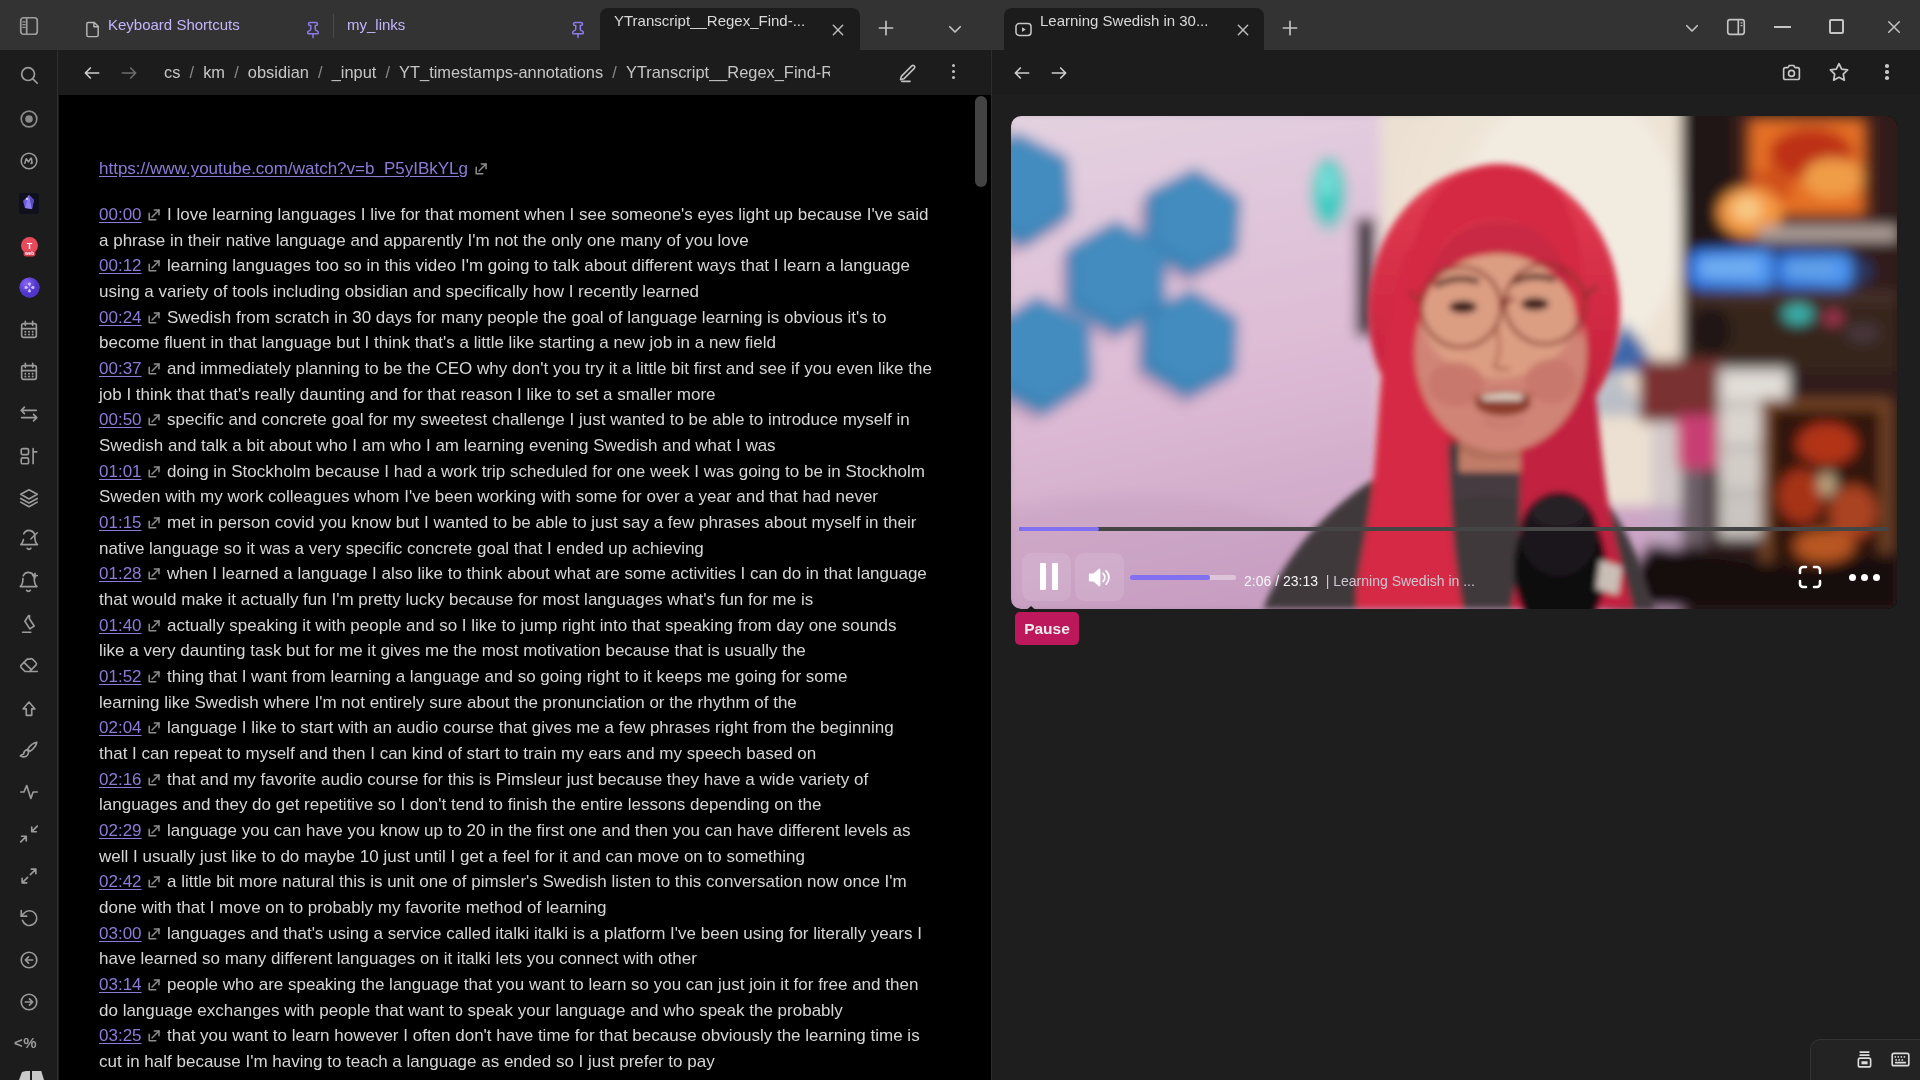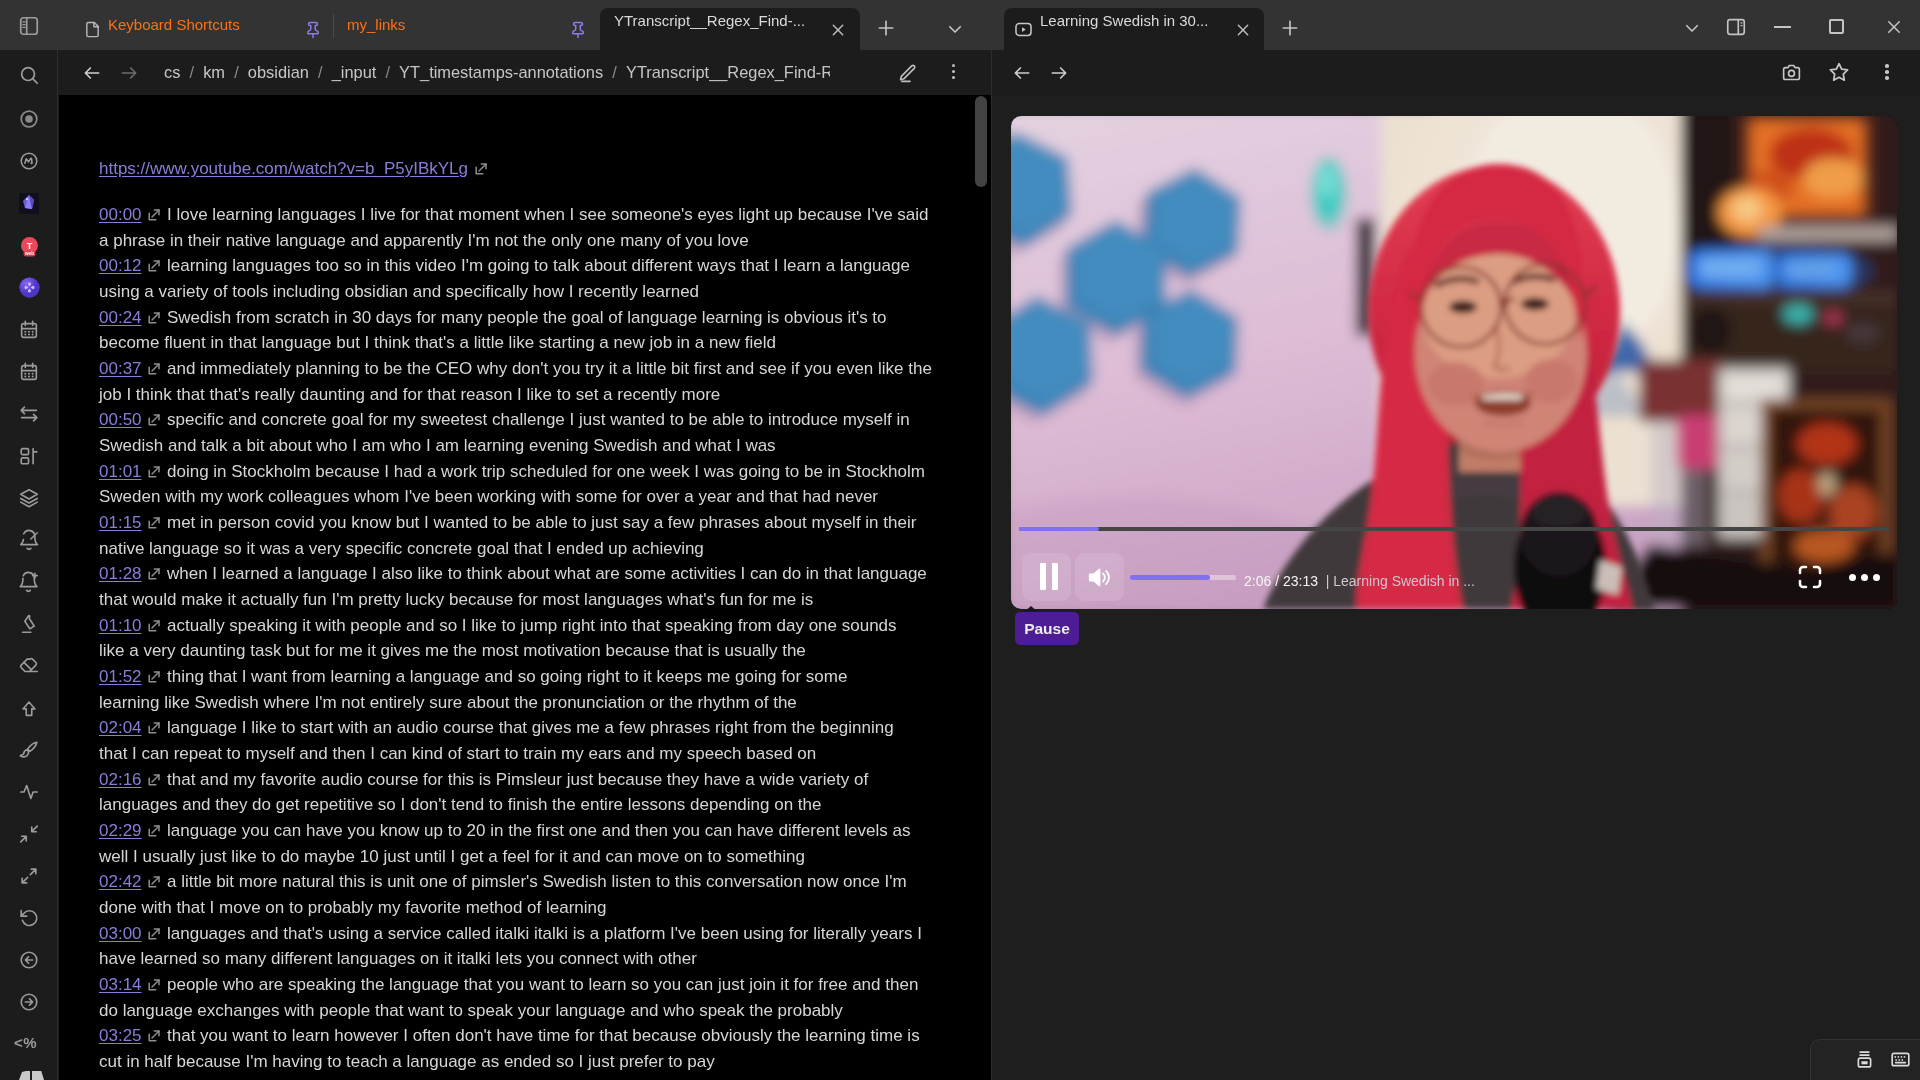--- a/index.html
+++ b/index.html
@@ -2,21 +2,21 @@
 <html><head>
 <meta charset="utf-8">
 <style>
   * { margin:0; padding:0; box-sizing:border-box; }
   html,body { width:1920px; height:1080px; overflow:hidden; background:#1c1c1c;
     font-family:"Liberation Sans", sans-serif; }
   .abs { position:absolute; }
   #stage { position:relative; width:1920px; height:1080px; }
   
   #tabstrip { position:absolute; left:0; top:0; width:1920px; height:50px; background:#333333; }
-  .tabtxt { position:absolute; font-size:15px; color:#f97316; line-height:50px; height:50px; white-space:nowrap; }
+  .tabtxt { position:absolute; font-size:15px; color:#c4b5fd; line-height:50px; height:50px; white-space:nowrap; }
   .activetab { position:absolute; top:8px; height:42px; background:#1c1c1c; border-radius:8px 8px 0 0; }
   
   #row2 { position:absolute; left:0; top:50px; width:1704px; height:45px; background:#1c1c1c; }
   
   #ribbon { position:absolute; left:0; top:50px; width:58px; height:1030px; background:#1c1c1c; border-right:1px solid #2e2e2e; }
   
   #lpane { position:absolute; left:59px; top:95px; width:932px; height:985px; background:#000000; overflow:hidden; }
   #ltext { position:absolute; left:40px; top:0; width:900px; color:#d6d6d6; font-size:17px; }
   .tl { position:absolute; white-space:nowrap; height:26px; line-height:26px; left:0; }
   .ts { color:#8d7bd8; text-decoration:underline; text-underline-offset:2px; cursor:pointer; }
@@ -270,21 +270,21 @@
             <path d="M2.2 5.2v6.6h6.6"></path>
             <path d="M5 9L12 2"></path>
             <path d="M7.3 2H12v4.7"></path>
           </svg>&nbsp;Swedish from scratch in 30 days for many people the goal of language learning is obvious it's to</div>
       <div class="tl" style="top:235.4px">become fluent in that language but I think that's a little like starting a new job in a new field</div>
       <div class="tl" style="top:261.0px"><span class="ts">00:37</span>&nbsp;<svg class="ext" width="14" height="14" viewBox="0 0 14 14" fill="none" stroke="#8f8f8f" stroke-width="1.5" stroke-linecap="round" stroke-linejoin="round">
             <path d="M2.2 5.2v6.6h6.6"></path>
             <path d="M5 9L12 2"></path>
             <path d="M7.3 2H12v4.7"></path>
           </svg>&nbsp;and immediately planning to be the CEO why don't you try it a little bit first and see if you even like the</div>
-      <div class="tl" style="top:286.7px">job I think that that's really daunting and for that reason I like to set a recently more</div>
+      <div class="tl" style="top:286.7px">job I think that that's really daunting and for that reason I like to set a smaller more</div>
       <div class="tl" style="top:312.4px"><span class="ts">00:50</span>&nbsp;<svg class="ext" width="14" height="14" viewBox="0 0 14 14" fill="none" stroke="#8f8f8f" stroke-width="1.5" stroke-linecap="round" stroke-linejoin="round">
             <path d="M2.2 5.2v6.6h6.6"></path>
             <path d="M5 9L12 2"></path>
             <path d="M7.3 2H12v4.7"></path>
           </svg>&nbsp;specific and concrete goal for my sweetest challenge I just wanted to be able to introduce myself in</div>
       <div class="tl" style="top:338.0px">Swedish and talk a bit about who I am who I am learning evening Swedish and what I was</div>
       <div class="tl" style="top:363.7px"><span class="ts">01:01</span>&nbsp;<svg class="ext" width="14" height="14" viewBox="0 0 14 14" fill="none" stroke="#8f8f8f" stroke-width="1.5" stroke-linecap="round" stroke-linejoin="round">
             <path d="M2.2 5.2v6.6h6.6"></path>
             <path d="M5 9L12 2"></path>
             <path d="M7.3 2H12v4.7"></path>
@@ -295,21 +295,21 @@
             <path d="M5 9L12 2"></path>
             <path d="M7.3 2H12v4.7"></path>
           </svg>&nbsp;met in person covid you know but I wanted to be able to just say a few phrases about myself in their</div>
       <div class="tl" style="top:440.7px">native language so it was a very specific concrete goal that I ended up achieving</div>
       <div class="tl" style="top:466.4px"><span class="ts">01:28</span>&nbsp;<svg class="ext" width="14" height="14" viewBox="0 0 14 14" fill="none" stroke="#8f8f8f" stroke-width="1.5" stroke-linecap="round" stroke-linejoin="round">
             <path d="M2.2 5.2v6.6h6.6"></path>
             <path d="M5 9L12 2"></path>
             <path d="M7.3 2H12v4.7"></path>
           </svg>&nbsp;when I learned a language I also like to think about what are some activities I can do in that language</div>
       <div class="tl" style="top:492.1px">that would make it actually fun I'm pretty lucky because for most languages what's fun for me is</div>
-      <div class="tl" style="top:517.7px"><span class="ts">01:10</span>&nbsp;<svg class="ext" width="14" height="14" viewBox="0 0 14 14" fill="none" stroke="#8f8f8f" stroke-width="1.5" stroke-linecap="round" stroke-linejoin="round">
+      <div class="tl" style="top:517.7px"><span class="ts">01:40</span>&nbsp;<svg class="ext" width="14" height="14" viewBox="0 0 14 14" fill="none" stroke="#8f8f8f" stroke-width="1.5" stroke-linecap="round" stroke-linejoin="round">
             <path d="M2.2 5.2v6.6h6.6"></path>
             <path d="M5 9L12 2"></path>
             <path d="M7.3 2H12v4.7"></path>
           </svg>&nbsp;actually speaking it with people and so I like to jump right into that speaking from day one sounds</div>
       <div class="tl" style="top:543.4px">like a very daunting task but for me it gives me the most motivation because that is usually the</div>
       <div class="tl" style="top:569.1px"><span class="ts">01:52</span>&nbsp;<svg class="ext" width="14" height="14" viewBox="0 0 14 14" fill="none" stroke="#8f8f8f" stroke-width="1.5" stroke-linecap="round" stroke-linejoin="round">
             <path d="M2.2 5.2v6.6h6.6"></path>
             <path d="M5 9L12 2"></path>
             <path d="M7.3 2H12v4.7"></path>
           </svg>&nbsp;thing that I want from learning a language and so going right to it keeps me going for some</div>
@@ -522,21 +522,21 @@
       <div class="abs" style="left:233px;top:452px;height:26px;line-height:26px;font-size:14px;color:#f5f5f5;white-space:nowrap">2:06 / 23:13&nbsp;&nbsp;<span style="color:#cfc8d2">| Learning Swedish in ...</span></div>
       <svg class="abs" style="left:785px;top:447px" width="28" height="28" viewBox="0 0 28 28" fill="none" stroke="#fff" stroke-width="2.6" stroke-linecap="round">
           <path d="M4 10V7a3 3 0 0 1 3-3h3"></path>
           <path d="M18 4h3a3 3 0 0 1 3 3v3"></path>
           <path d="M24 18v3a3 3 0 0 1-3 3h-3"></path>
           <path d="M10 24H7a3 3 0 0 1-3-3v-3"></path>
         </svg>
       <div class="abs" style="left:838px;top:458px;width:7px;height:7px;border-radius:50%;background:#fff;box-shadow:12px 0 0 #fff, 24px 0 0 #fff"></div>
     </div>
     <div class="abs" style="left:31px;top:511px;width:0;height:0;border-left:8px solid transparent;border-right:8px solid transparent;border-bottom:7px solid #191919"></div>
-    <div class="abs" style="left:23px;top:517px;width:64px;height:33px;background:#4c1d95;border-radius:5px;color:#ececec;font-size:15.5px;font-weight:600;text-align:center;line-height:33px">Pause</div>
+    <div class="abs" style="left:23px;top:517px;width:64px;height:33px;background:#be185d;border-radius:5px;color:#ececec;font-size:15.5px;font-weight:600;text-align:center;line-height:33px">Pause</div>
     <div class="abs" style="left:818px;top:944px;width:110px;height:41px;background:#232323;border:1px solid #333;border-right:none;border-bottom:none;border-radius:10px 0 0 0"></div>
     <svg class="abs" style="left:862px;top:954px" width="21" height="21" viewBox="0 0 24 24" fill="none" stroke="#dcdcdc" stroke-width="1.9" stroke-linecap="round" stroke-linejoin="round">
         <path d="M7 7h10M7 3.5h10"></path>
         <rect x="5" y="10.5" width="14" height="10" rx="2"></rect>
         <rect x="8.5" y="14" width="7" height="3.5" fill="#dcdcdc" stroke="none"></rect>
       </svg>
     <svg class="abs" style="left:898px;top:954px" width="21" height="21" viewBox="0 0 24 24" fill="none" stroke="#dcdcdc" stroke-width="1.9" stroke-linecap="round" stroke-linejoin="round">
         <rect x="2.5" y="5" width="19" height="14" rx="2"></rect>
         <path d="M6 9h.01M9.5 9h.01M13 9h.01M16.5 9h.01M7 12.5h.01M10.5 12.5h.01M14 12.5h.01M6.5 15.5h11" stroke-width="2"></path>
       </svg>

